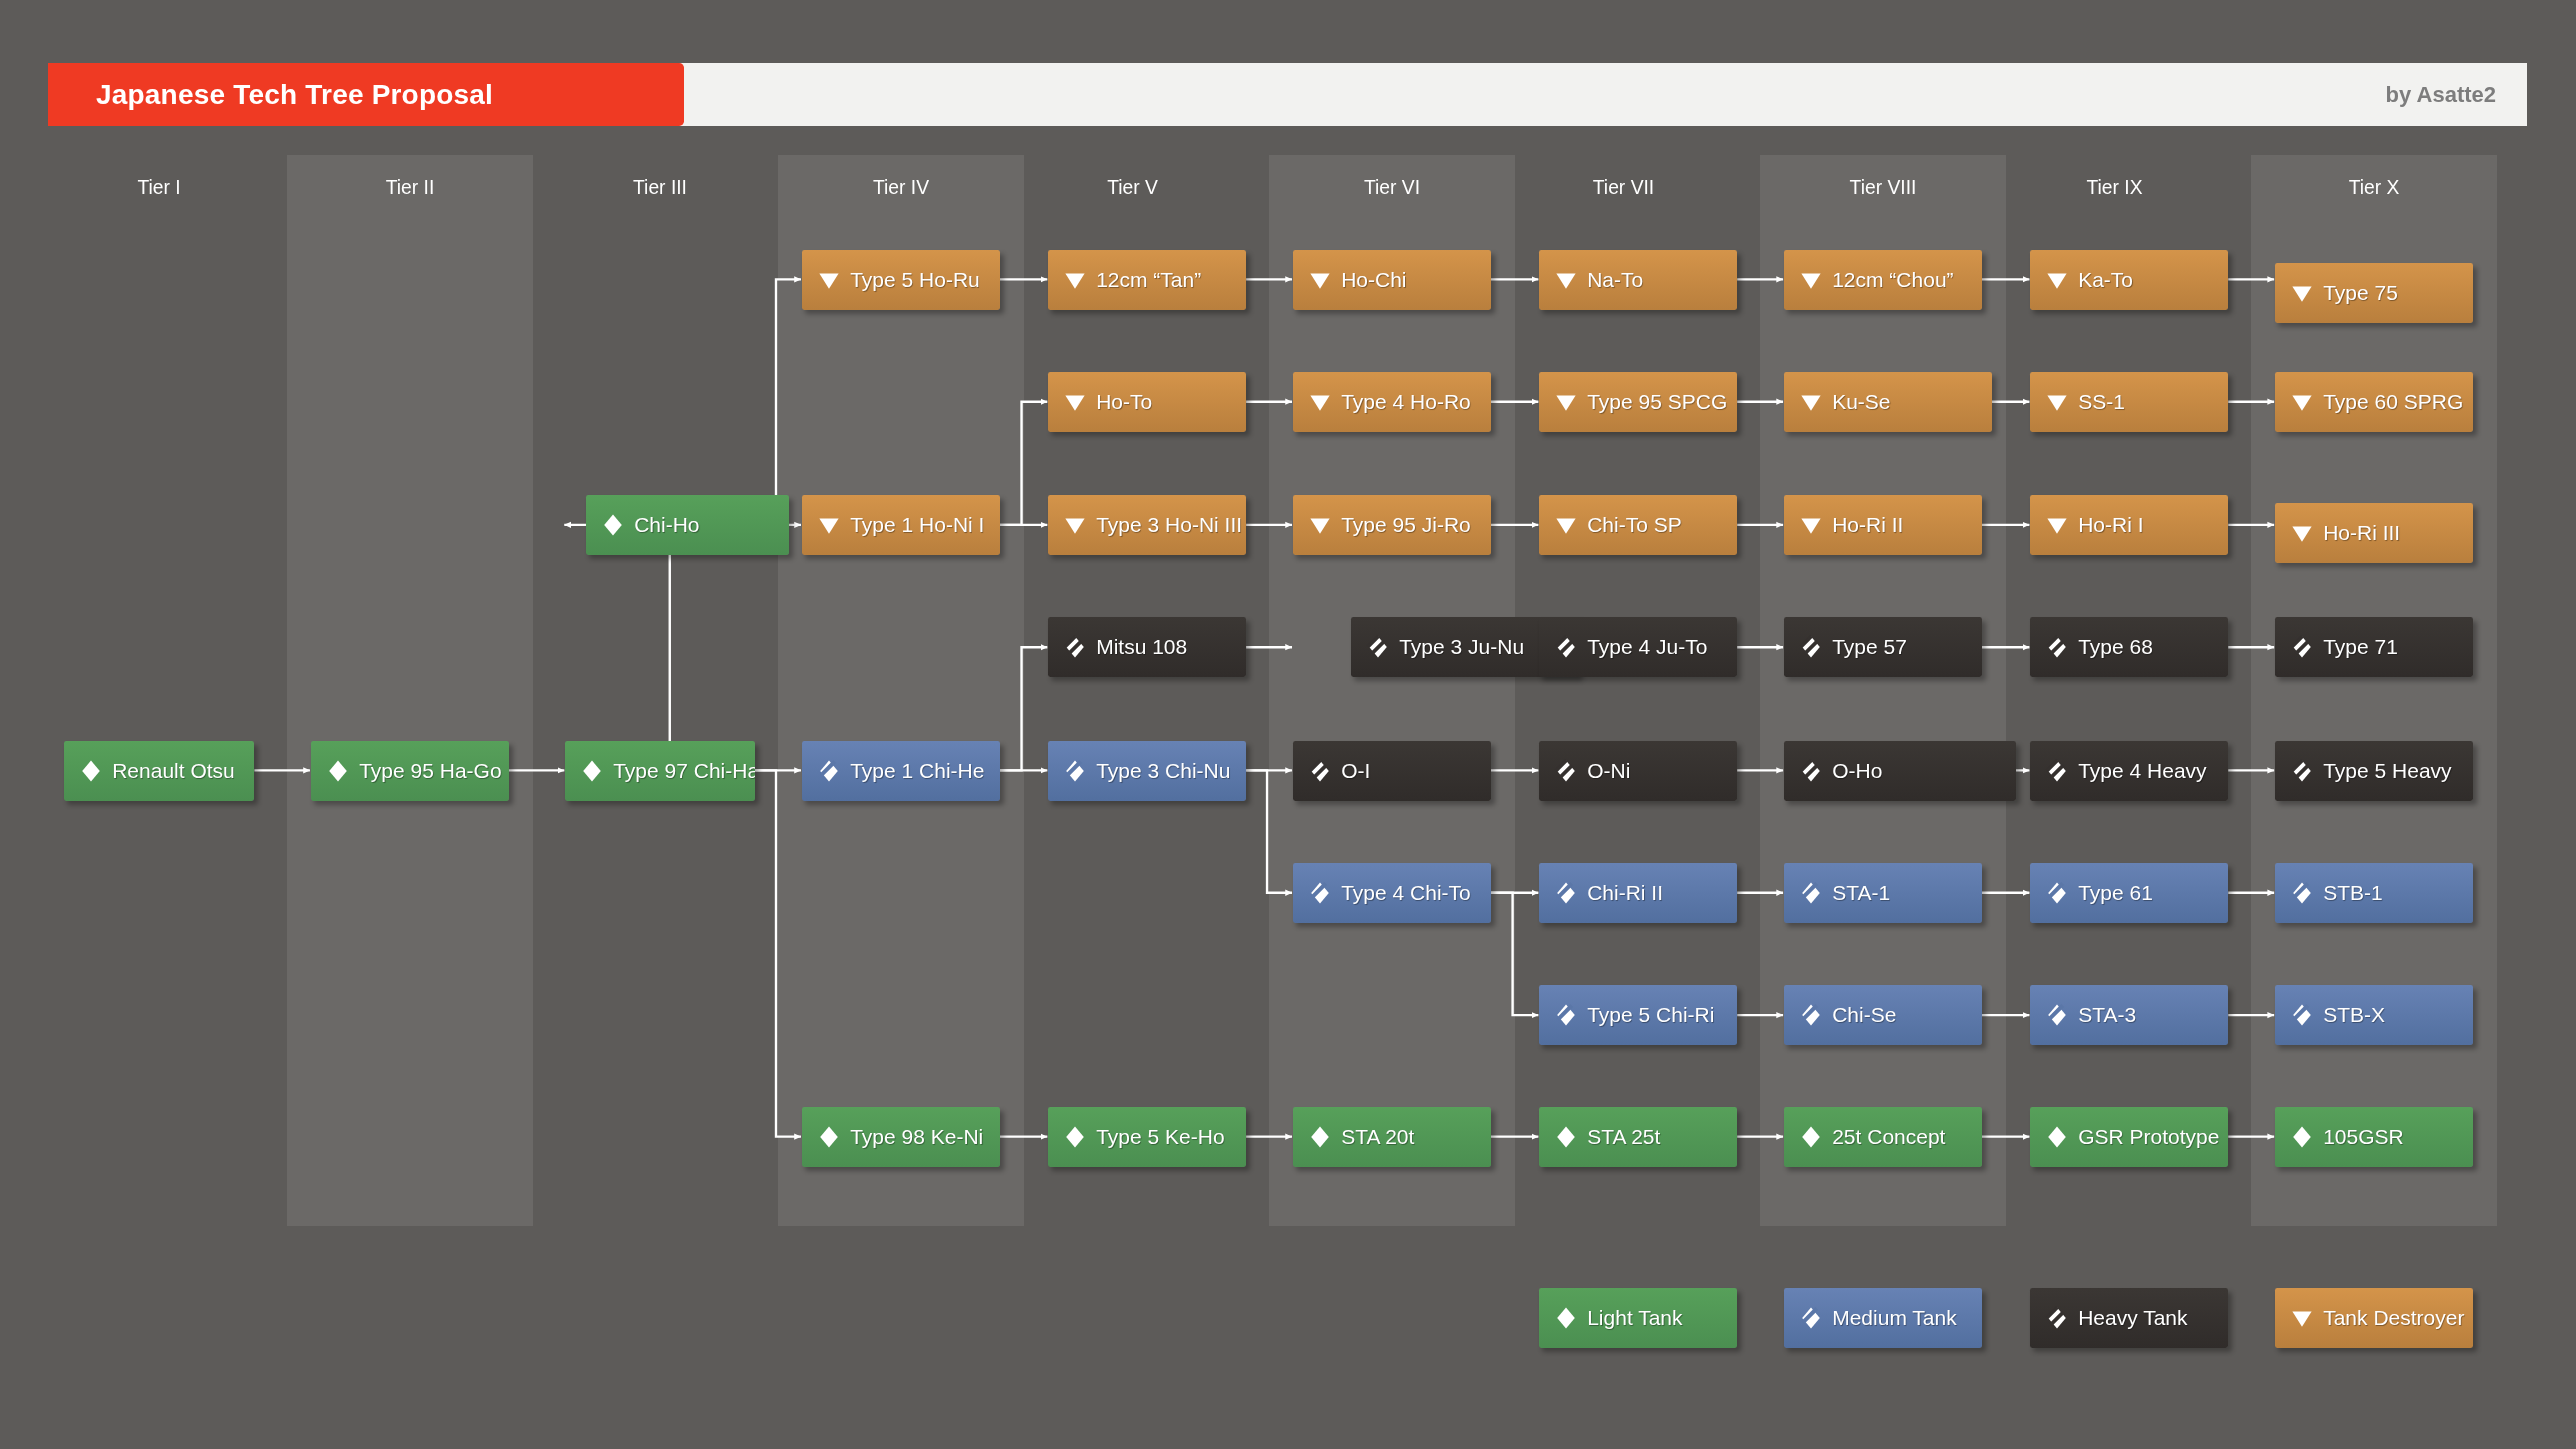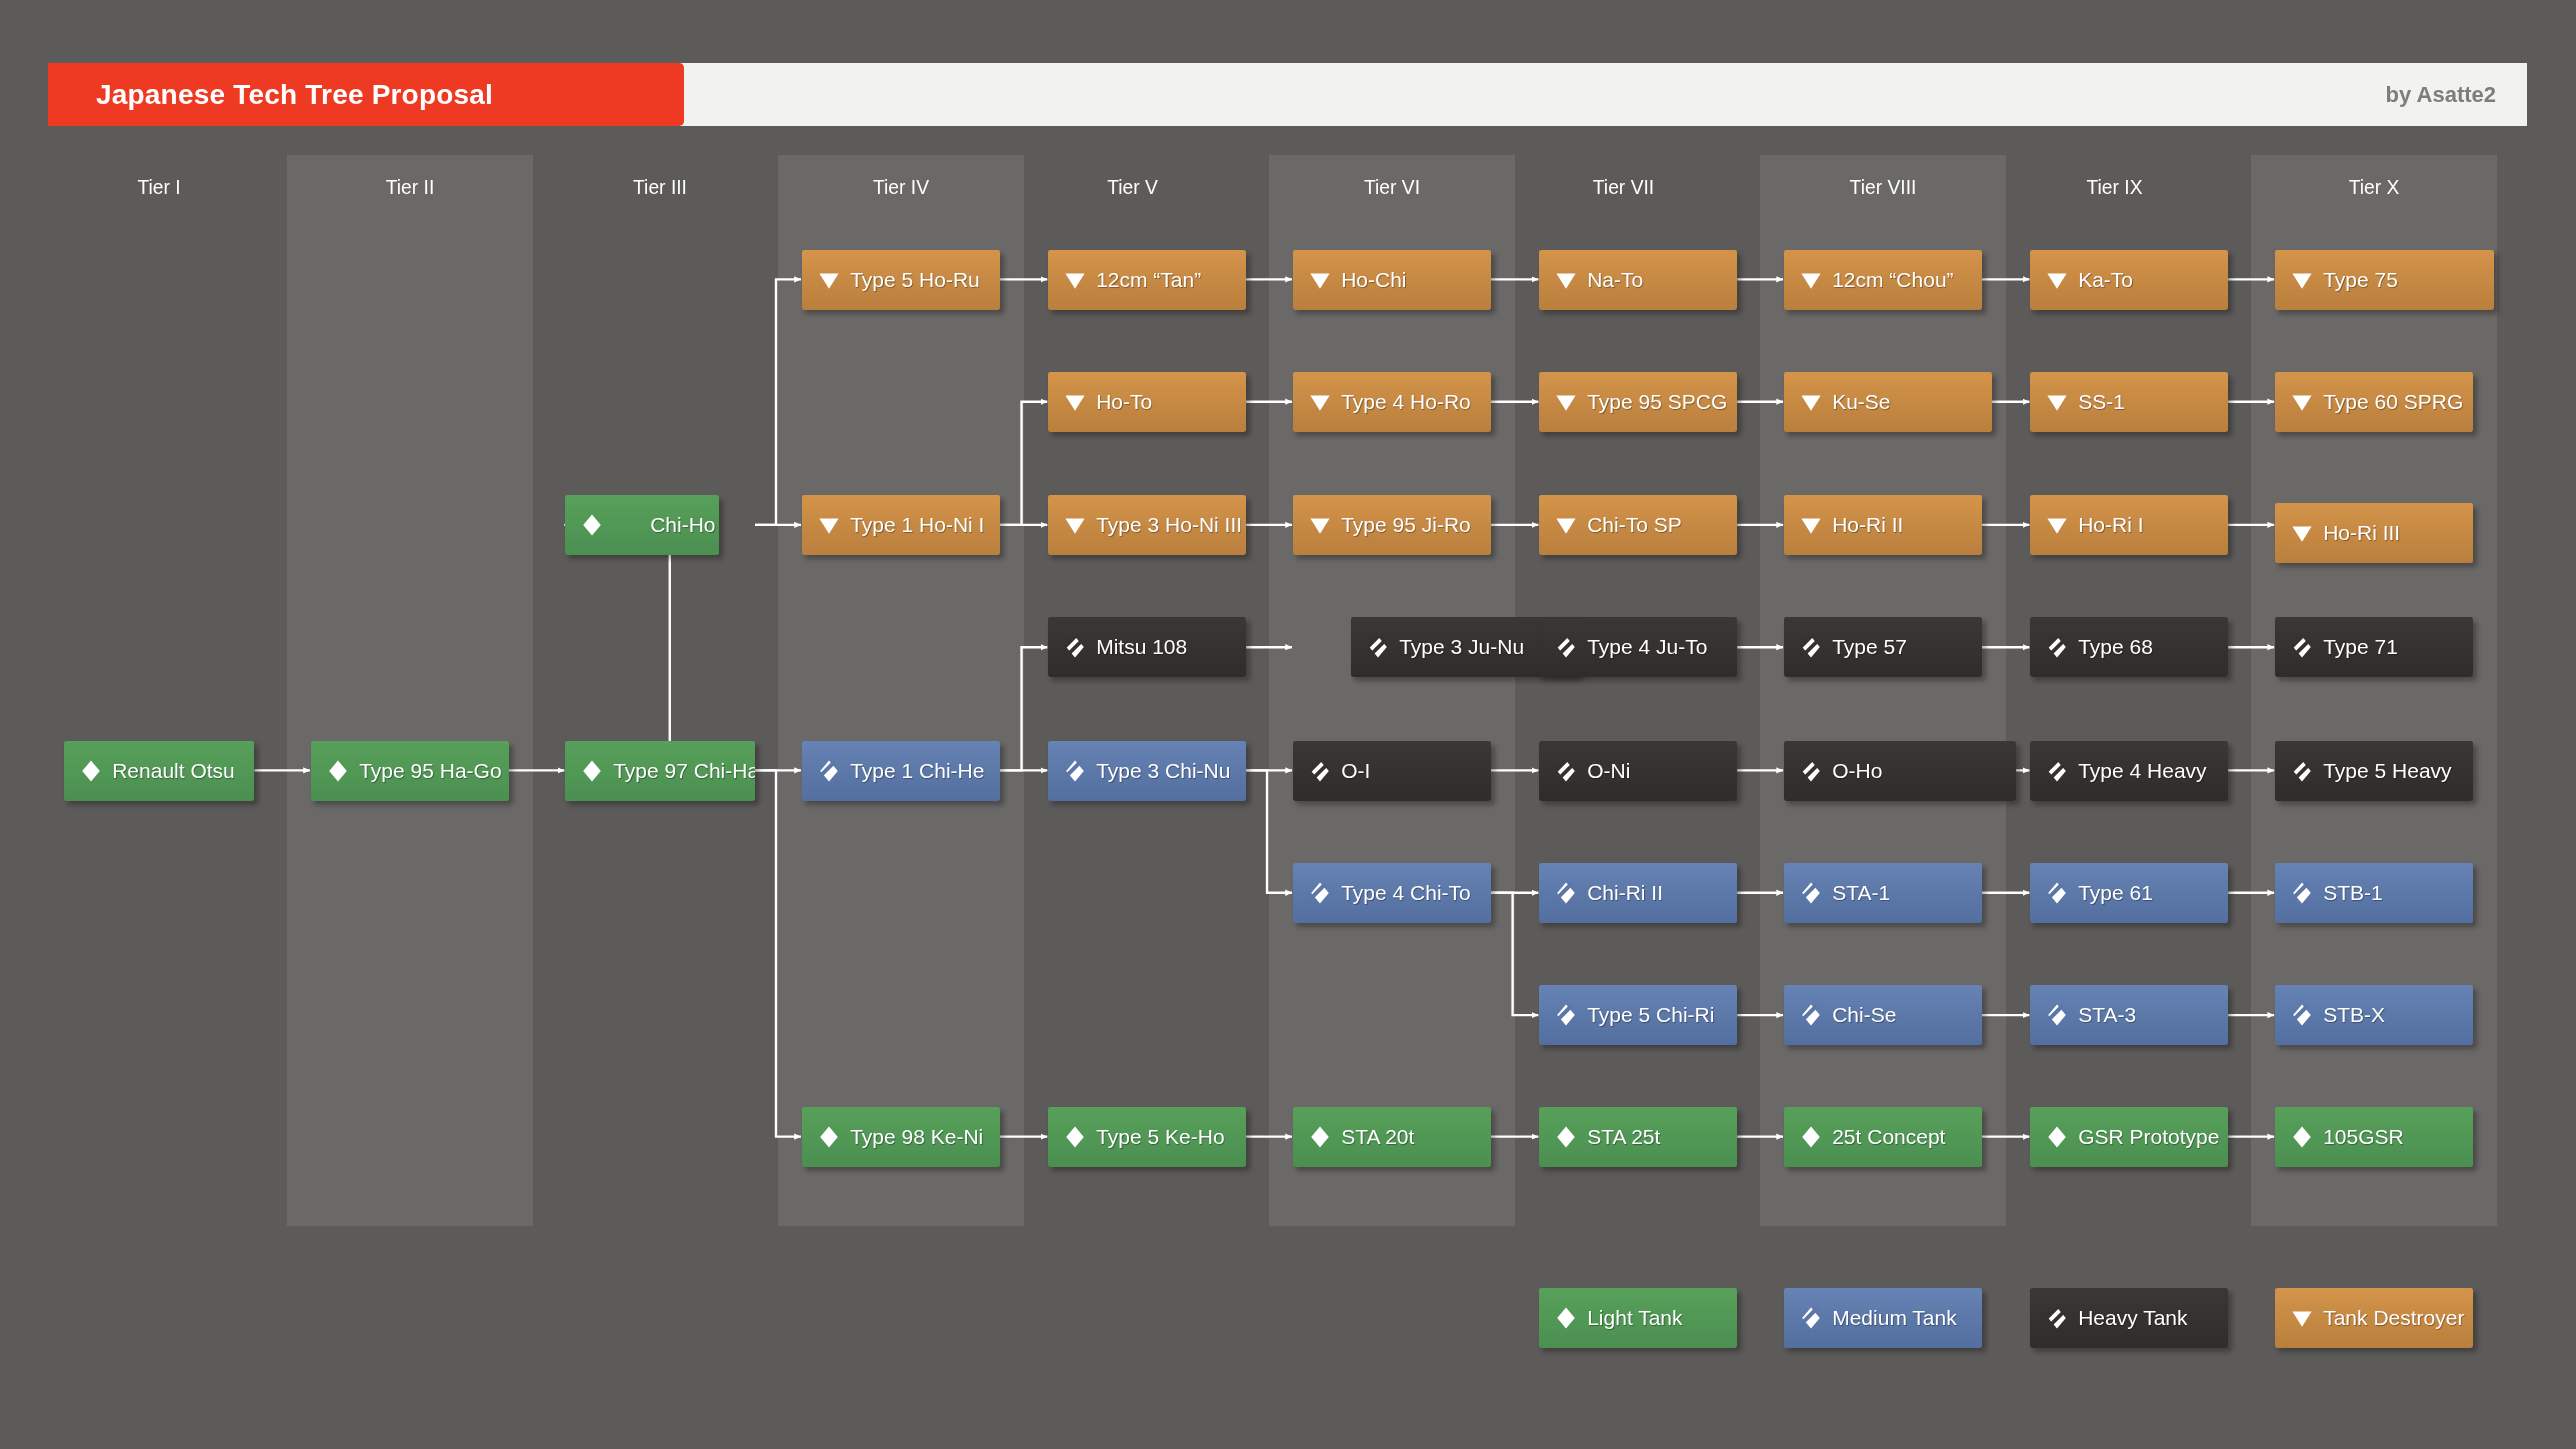--- a/index.html
+++ b/index.html
@@ -193,21 +193,21 @@
         <span class="lbl">Type 95 Ha-Go</span>
       </div>
       <div class="node type-light" style="left: 565px; top: 741px; width: 190px;">
         <span class="ico" style="color: rgb(77, 145, 83);">
           <svg viewBox="0 0 30 30">
             <path d="M15 2 L26 15 L15 28 L4 15 Z" fill="#fff"></path>
           </svg>
         </span>
         <span class="lbl">Type 97 Chi-Ha</span>
       </div>
-      <div class="node type-light" style="left: 565px; top: 495px; width: 154px; gap: 37px;">
+      <div class="node type-light" style="left: 586px; top: 495px; width: 203px;">
         <span class="ico" style="color: rgb(77, 145, 83);">
           <svg viewBox="0 0 30 30">
             <path d="M15 2 L26 15 L15 28 L4 15 Z" fill="#fff"></path>
           </svg>
         </span>
         <span class="lbl">Chi-Ho</span>
       </div>
       <div class="node type-td" style="left: 802px; top: 250px; width: 198px;">
         <span class="ico" style="color: rgb(198, 136, 63);">
           <svg viewBox="0 0 30 30">
@@ -565,21 +565,21 @@
         <span class="lbl">STA-3</span>
       </div>
       <div class="node type-light" style="left: 2030px; top: 1107px; width: 198px;">
         <span class="ico" style="color: rgb(77, 145, 83);">
           <svg viewBox="0 0 30 30">
             <path d="M15 2 L26 15 L15 28 L4 15 Z" fill="#fff"></path>
           </svg>
         </span>
         <span class="lbl">GSR Prototype</span>
       </div>
-      <div class="node type-td" style="left: 2275px; top: 250px; width: 219px; text-align: right;">
+      <div class="node type-td" style="left: 2275px; top: 263px; width: 198px; text-align: right;">
         <span class="ico" style="color: rgb(198, 136, 63);">
           <svg viewBox="0 0 30 30">
             <path d="M3 7 L27 7 L15 26 Z" fill="#fff"></path>
           </svg>
         </span>
         <span class="lbl">Type 75</span>
       </div>
       <div class="node type-td" style="left: 2275px; top: 372px; width: 198px;">
         <span class="ico" style="color: rgb(198, 136, 63);">
           <svg viewBox="0 0 30 30">

